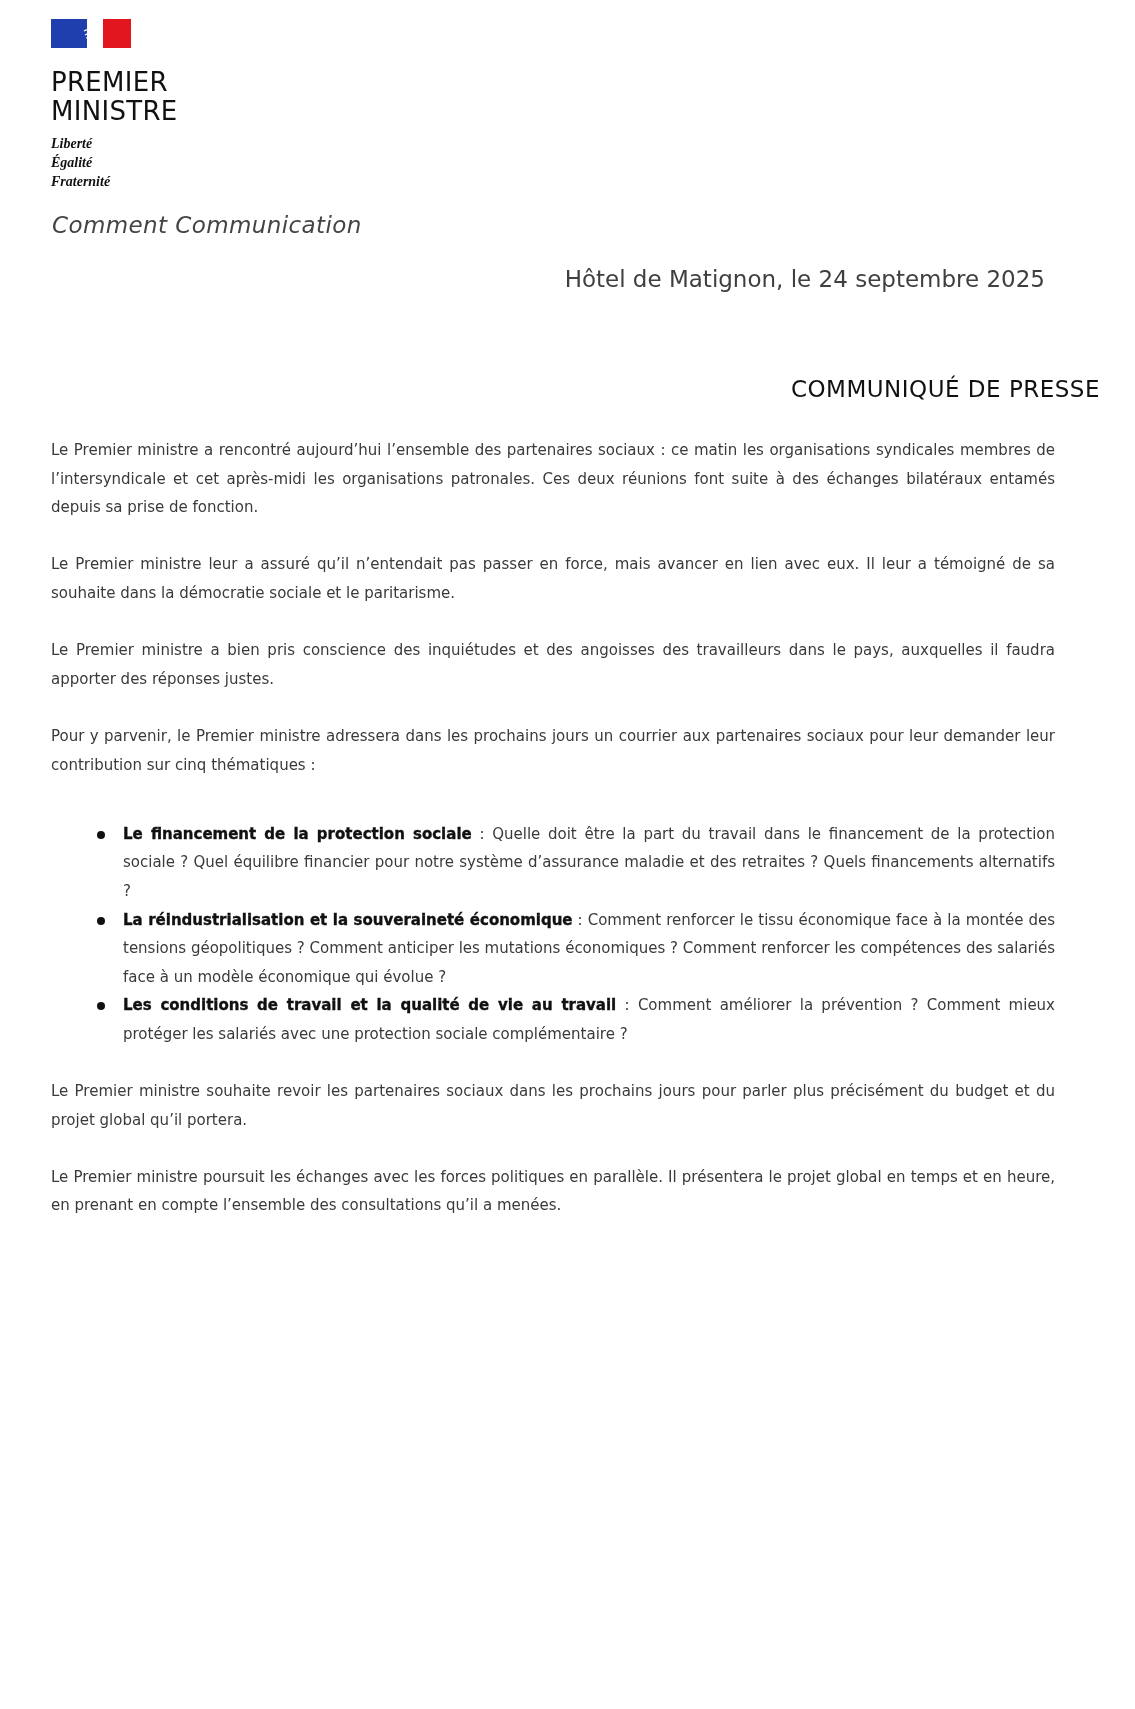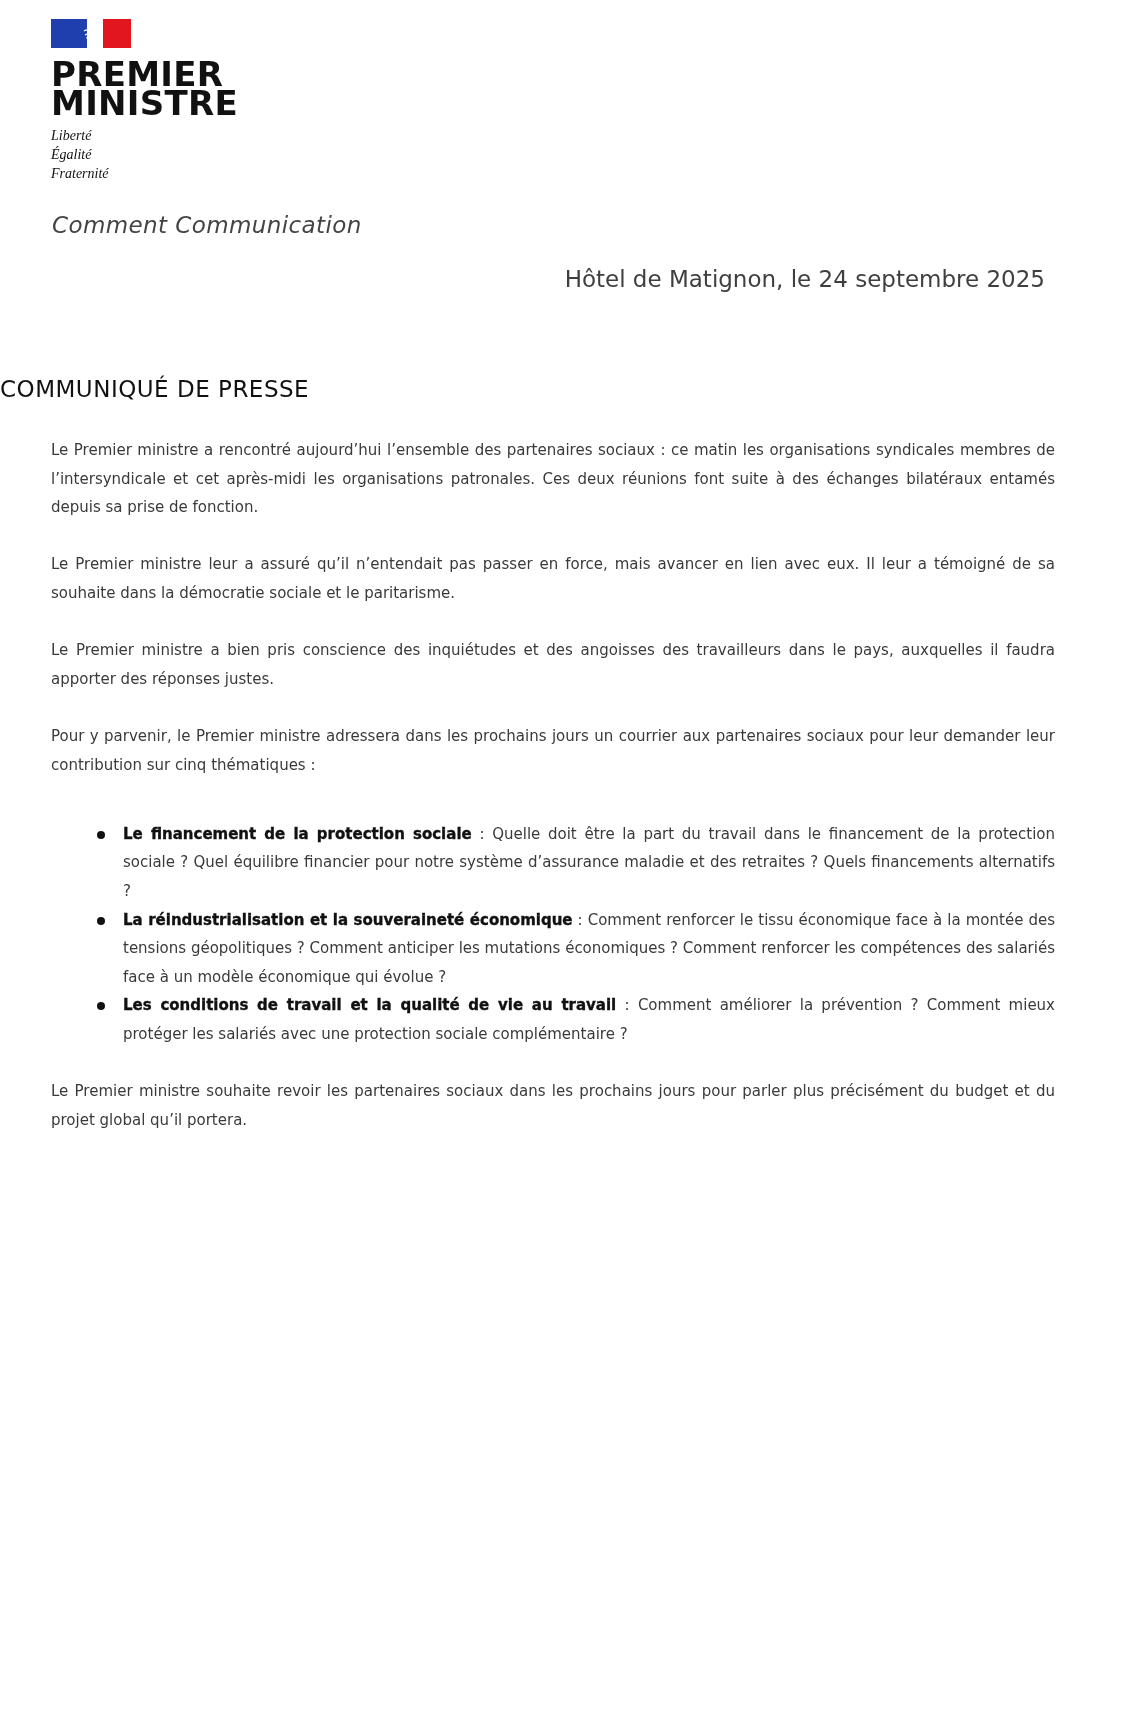--- a/index.html
+++ b/index.html
@@ -31,33 +31,33 @@
     }
     .flag-red {
       position: absolute; left: 44px; top: 0;
       width: 36px; height: 29px; background: #e1161f;
     }
     .flag-profile {
       position: absolute; left: 30px; top: 0;
       width: 22px; height: 29px;
     }
     .org-name {
-      margin-top: 12px;
+      margin-top: 20px;
       font-family: "DejaVu Sans", sans-serif;
-      font-weight: bold;
-      font-size: 34px;
+      font-weight: normal;
+      font-size: 26px;
       line-height: 29px;
       color: #111111;
       letter-spacing: 0.3px;
     }
     .motto {
       margin-top: 8px;
       font-family: "Liberation Serif", "DejaVu Serif", serif;
       font-style: italic;
-      font-weight: normal;
+      font-weight: bold;
       font-size: 14px;
       line-height: 19px;
       color: #111111;
     }
     .service {
       position: absolute;
       left: 52px;
       top: 212px;
       font-style: italic;
       font-size: 23px;
@@ -69,21 +69,21 @@
       right: 90px;
       top: 266px;
       font-size: 23px;
       color: #3f3f3f;
     }
     .title {
       position: absolute;
       left: 0;
       width: 1100px;
       top: 376px;
-      text-align: left;
+      text-align: right;
       font-size: 23px;
       color: #111111;
       letter-spacing: 0.5px;
     }
     .content {
       position: absolute;
       left: 51px;
       top: 436px;
       width: 1004px;
       font-size: 15px;
@@ -164,13 +164,14 @@
       <span class="bullet-dot"></span>
       <span class="bullet-label">La réindustrialisation et la souveraineté économique</span><span> : Comment renforcer le tissu économique face à la montée des tensions géopolitiques ? Comment anticiper les mutations économiques ? Comment renforcer les compétences des salariés face à un modèle économique qui évolue ?</span>
     </li>
     <li>
       <span class="bullet-dot"></span>
       <span class="bullet-label">Les conditions de travail et la qualité de vie au travail</span><span> : Comment améliorer la prévention ? Comment mieux protéger les salariés avec une protection sociale complémentaire ?</span>
     </li>
   </ul>
 
   <p>Le Premier ministre souhaite revoir les partenaires sociaux dans les prochains jours pour parler plus précisément du budget et du projet global qu’il portera.</p>
+  <p>Le Premier ministre poursuit les échanges avec les forces politiques en parallèle. Il présentera le projet global en temps et en heure, en prenant en compte l’ensemble des consultations qu’il a menées.</p>
 </div>
 
 </body></html>

